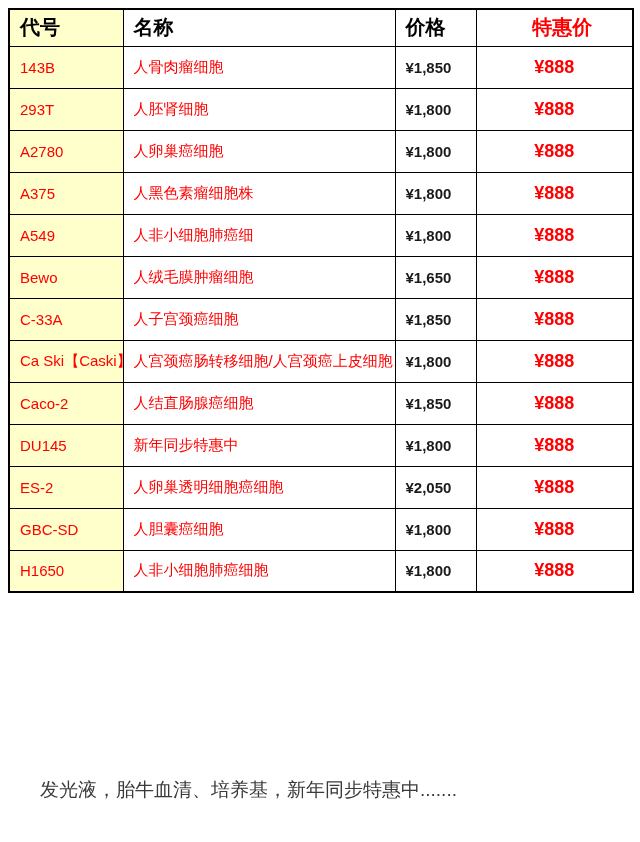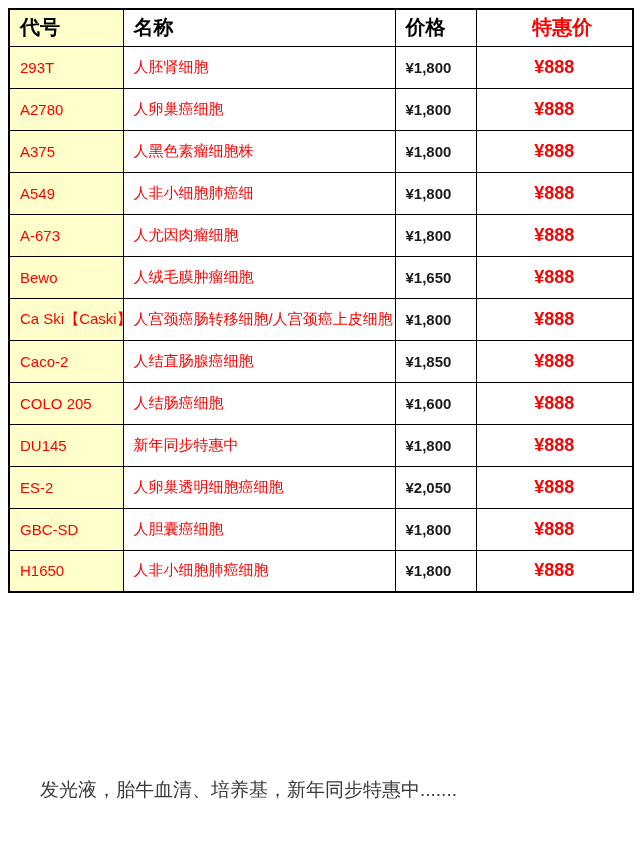--- a/index.html
+++ b/index.html
@@ -98,20 +98,26 @@
     <thead>
       <tr class="header-row">
         <th class="col-code">代号</th>
         <th class="col-name">名称</th>
         <th class="col-price">价格</th>
         <th class="col-special">特惠价</th>
       </tr>
     </thead>
     <tbody id="table-body">
         <tr class="data-row">
+          <td class="cell-code">143B</td>
+          <td class="cell-name">人骨肉瘤细胞</td>
+          <td class="cell-price">¥1,850</td>
+          <td class="cell-special">¥888</td>
+        </tr>
+        <tr class="data-row">
           <td class="cell-code">293T</td>
           <td class="cell-name">人胚肾细胞</td>
           <td class="cell-price">¥1,800</td>
           <td class="cell-special">¥888</td>
         </tr>
         <tr class="data-row">
           <td class="cell-code">A2780</td>
           <td class="cell-name">人卵巢癌细胞</td>
           <td class="cell-price">¥1,800</td>
           <td class="cell-special">¥888</td>
@@ -122,47 +128,41 @@
           <td class="cell-price">¥1,800</td>
           <td class="cell-special">¥888</td>
         </tr>
         <tr class="data-row">
           <td class="cell-code">A549</td>
           <td class="cell-name">人非小细胞肺癌细</td>
           <td class="cell-price">¥1,800</td>
           <td class="cell-special">¥888</td>
         </tr>
         <tr class="data-row">
-          <td class="cell-code">A-673</td>
-          <td class="cell-name">人尤因肉瘤细胞</td>
-          <td class="cell-price">¥1,800</td>
+          <td class="cell-code">Bewo</td>
+          <td class="cell-name">人绒毛膜肿瘤细胞</td>
+          <td class="cell-price">¥1,650</td>
           <td class="cell-special">¥888</td>
         </tr>
         <tr class="data-row">
-          <td class="cell-code">Bewo</td>
-          <td class="cell-name">人绒毛膜肿瘤细胞</td>
-          <td class="cell-price">¥1,650</td>
+          <td class="cell-code">C-33A</td>
+          <td class="cell-name">人子宫颈癌细胞</td>
+          <td class="cell-price">¥1,850</td>
           <td class="cell-special">¥888</td>
         </tr>
         <tr class="data-row">
           <td class="cell-code">Ca Ski【Caski】</td>
           <td class="cell-name">人宫颈癌肠转移细胞/人宫颈癌上皮细胞</td>
           <td class="cell-price">¥1,800</td>
           <td class="cell-special">¥888</td>
         </tr>
         <tr class="data-row">
           <td class="cell-code">Caco-2</td>
           <td class="cell-name">人结直肠腺癌细胞</td>
           <td class="cell-price">¥1,850</td>
-          <td class="cell-special">¥888</td>
-        </tr>
-        <tr class="data-row">
-          <td class="cell-code">COLO 205</td>
-          <td class="cell-name">人结肠癌细胞</td>
-          <td class="cell-price">¥1,600</td>
           <td class="cell-special">¥888</td>
         </tr>
         <tr class="data-row">
           <td class="cell-code">DU145</td>
           <td class="cell-name">新年同步特惠中</td>
           <td class="cell-price">¥1,800</td>
           <td class="cell-special">¥888</td>
         </tr>
         <tr class="data-row">
           <td class="cell-code">ES-2</td>

